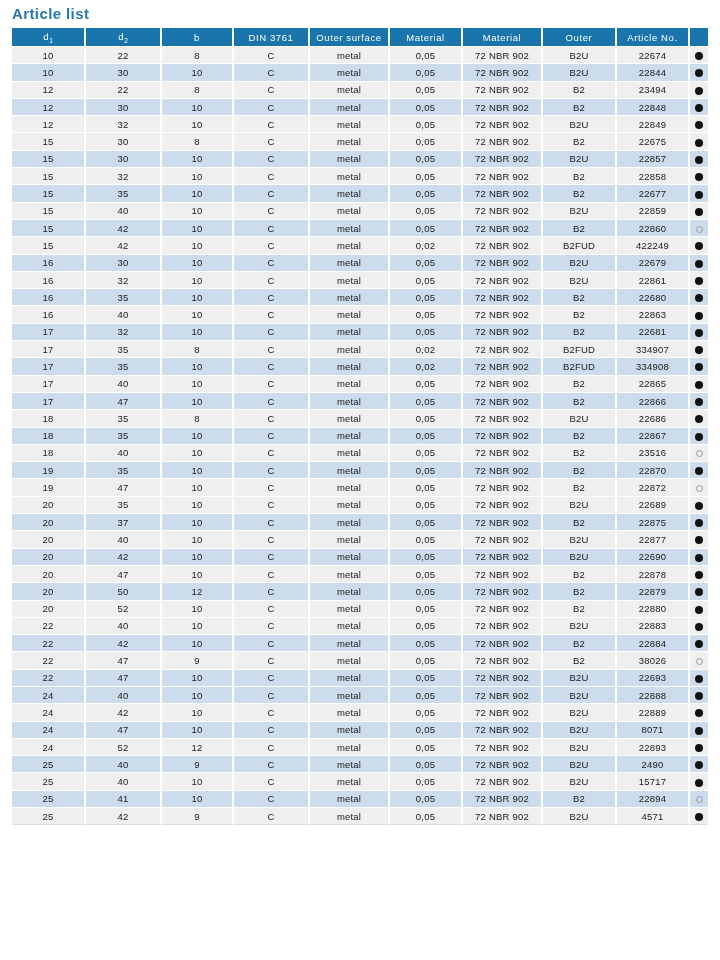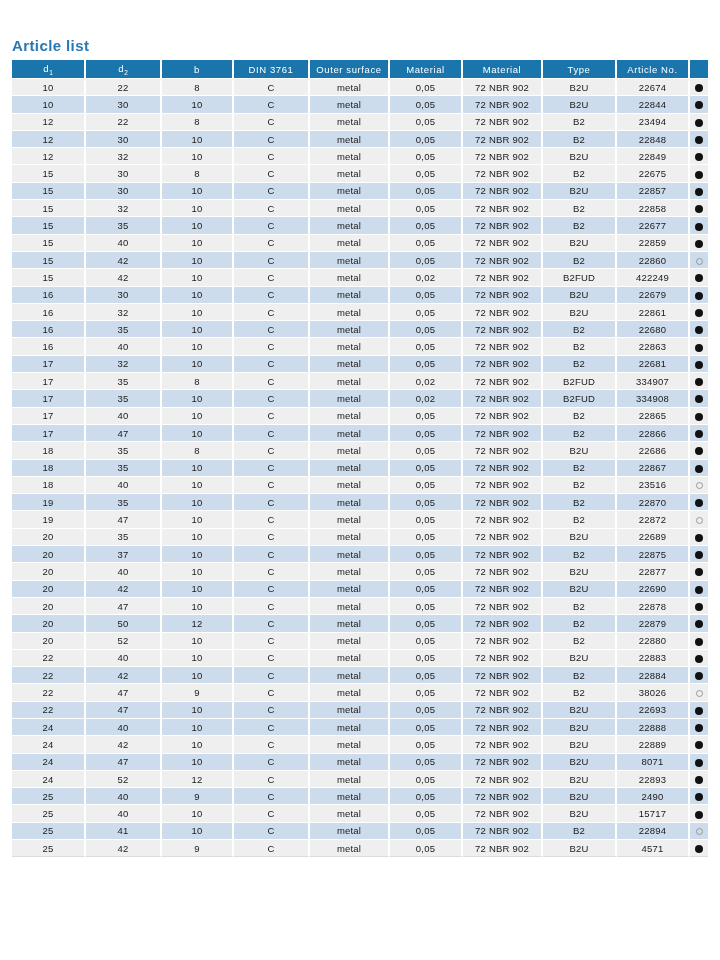--- a/index.html
+++ b/index.html
@@ -3,21 +3,21 @@
 <meta charset="utf-8">
 <style>
   :root{
     --title:#2878b4; --header-bg:#1b75ad; --header-text:#ffffff;
     --row-light:#efefef; --row-blue:#ccdcec; --cell-text:#1a1a1a;
     --dot:#111111; --dot-hollow:#97999b;
   }
   *{box-sizing:border-box;margin:0;padding:0;}
   html,body{width:720px;background:#ffffff;font-family:"Liberation Sans",sans-serif;}
   body{height:960px;overflow:hidden;}
-  .page{padding:4px 12px 0 12px;margin-top:32px;}
+  .page{padding:4px 12px 0 12px;}
   h1.title{
     font-size:15px;font-weight:bold;color:var(--title);
     letter-spacing:0.4px;margin:1px 0 6px 0;
   }
   table.articles{
     width:696px;table-layout:fixed;border-collapse:separate;border-spacing:0;
   }
   col.c0{width:74px}col.c1{width:76px}col.c2{width:72px}col.c3{width:76px}
   col.c4{width:80px}col.c5{width:73px}col.c6{width:80px}col.c7{width:74px}
   col.c8{width:73px}col.c9{width:18px}
@@ -64,21 +64,21 @@
     </colgroup>
     <thead>
       <tr>
         <th><span>d</span><sub>1</sub></th>
         <th><span>d</span><sub>2</sub></th>
         <th><span>b</span></th>
         <th><span>DIN 3761</span></th>
         <th><span>Outer surface</span></th>
         <th><span>Material</span></th>
         <th><span>Material</span></th>
-        <th><span>Type</span></th>
+        <th><span>Outer</span></th>
         <th><span>Article No.</span></th>
         <th><span></span></th>
       </tr>
     </thead>
     <tbody>
         <tr class="light">
           <td>10</td>
           <td>22</td>
           <td>8</td>
           <td>C</td>

